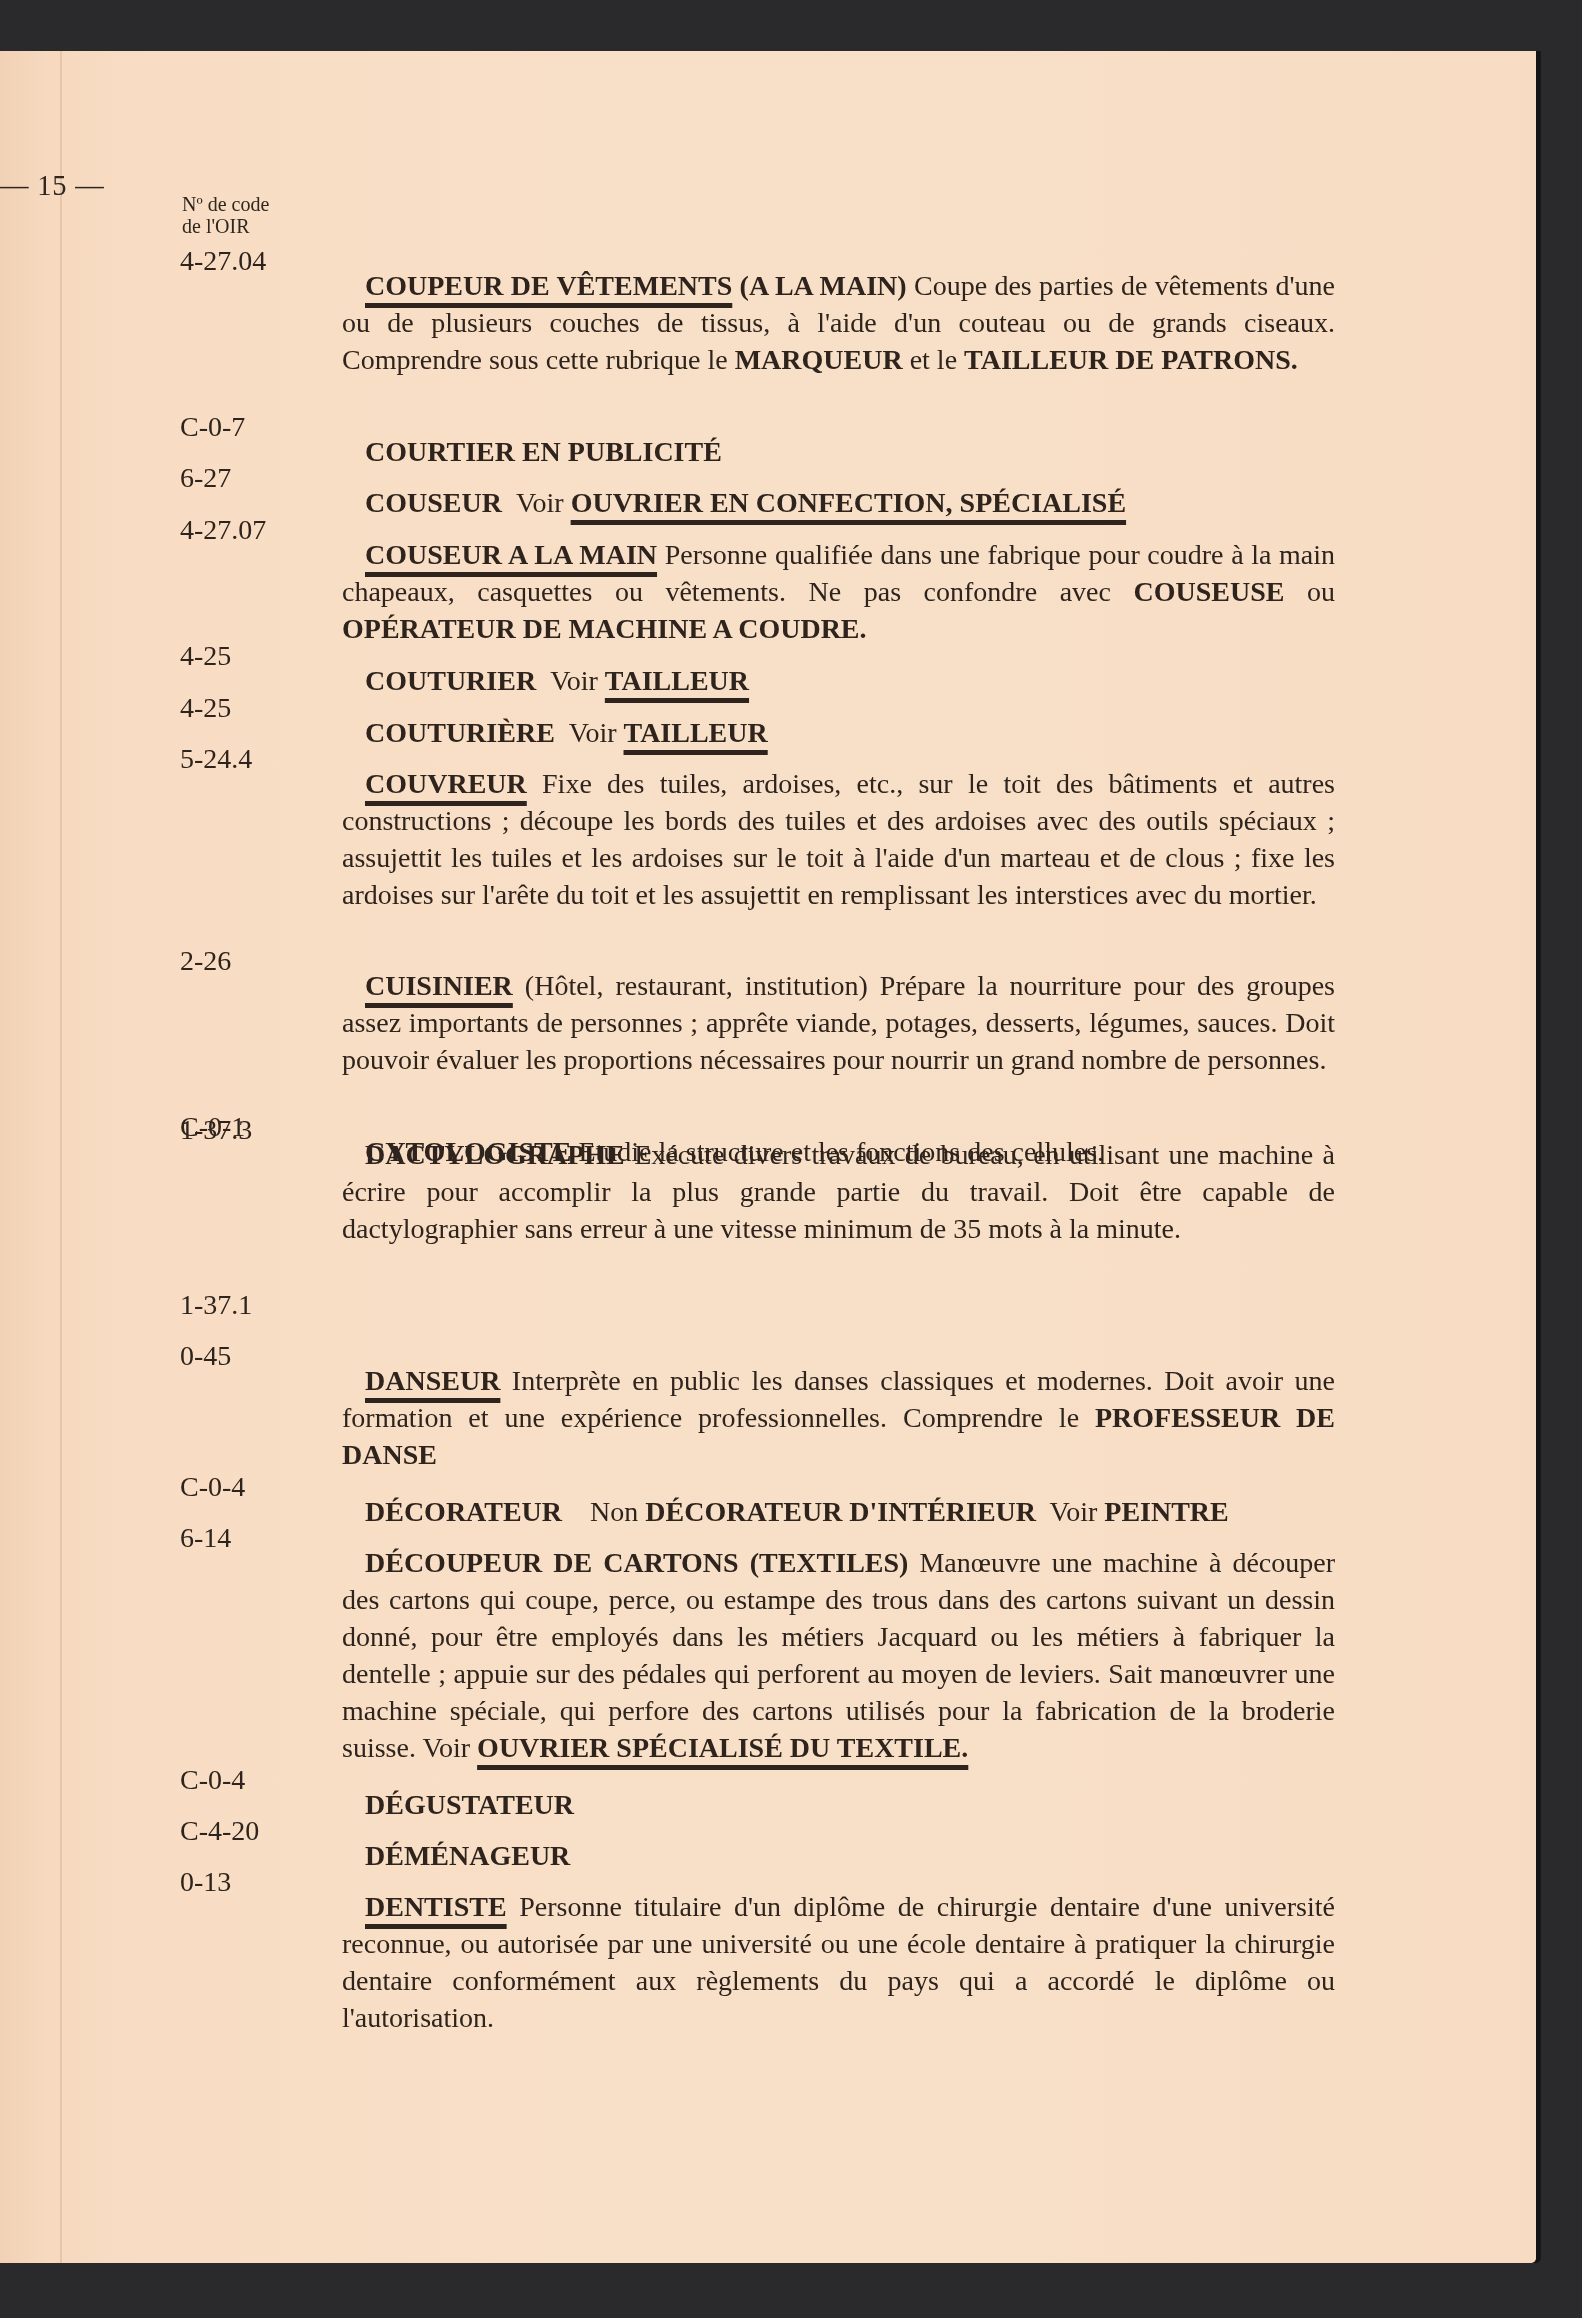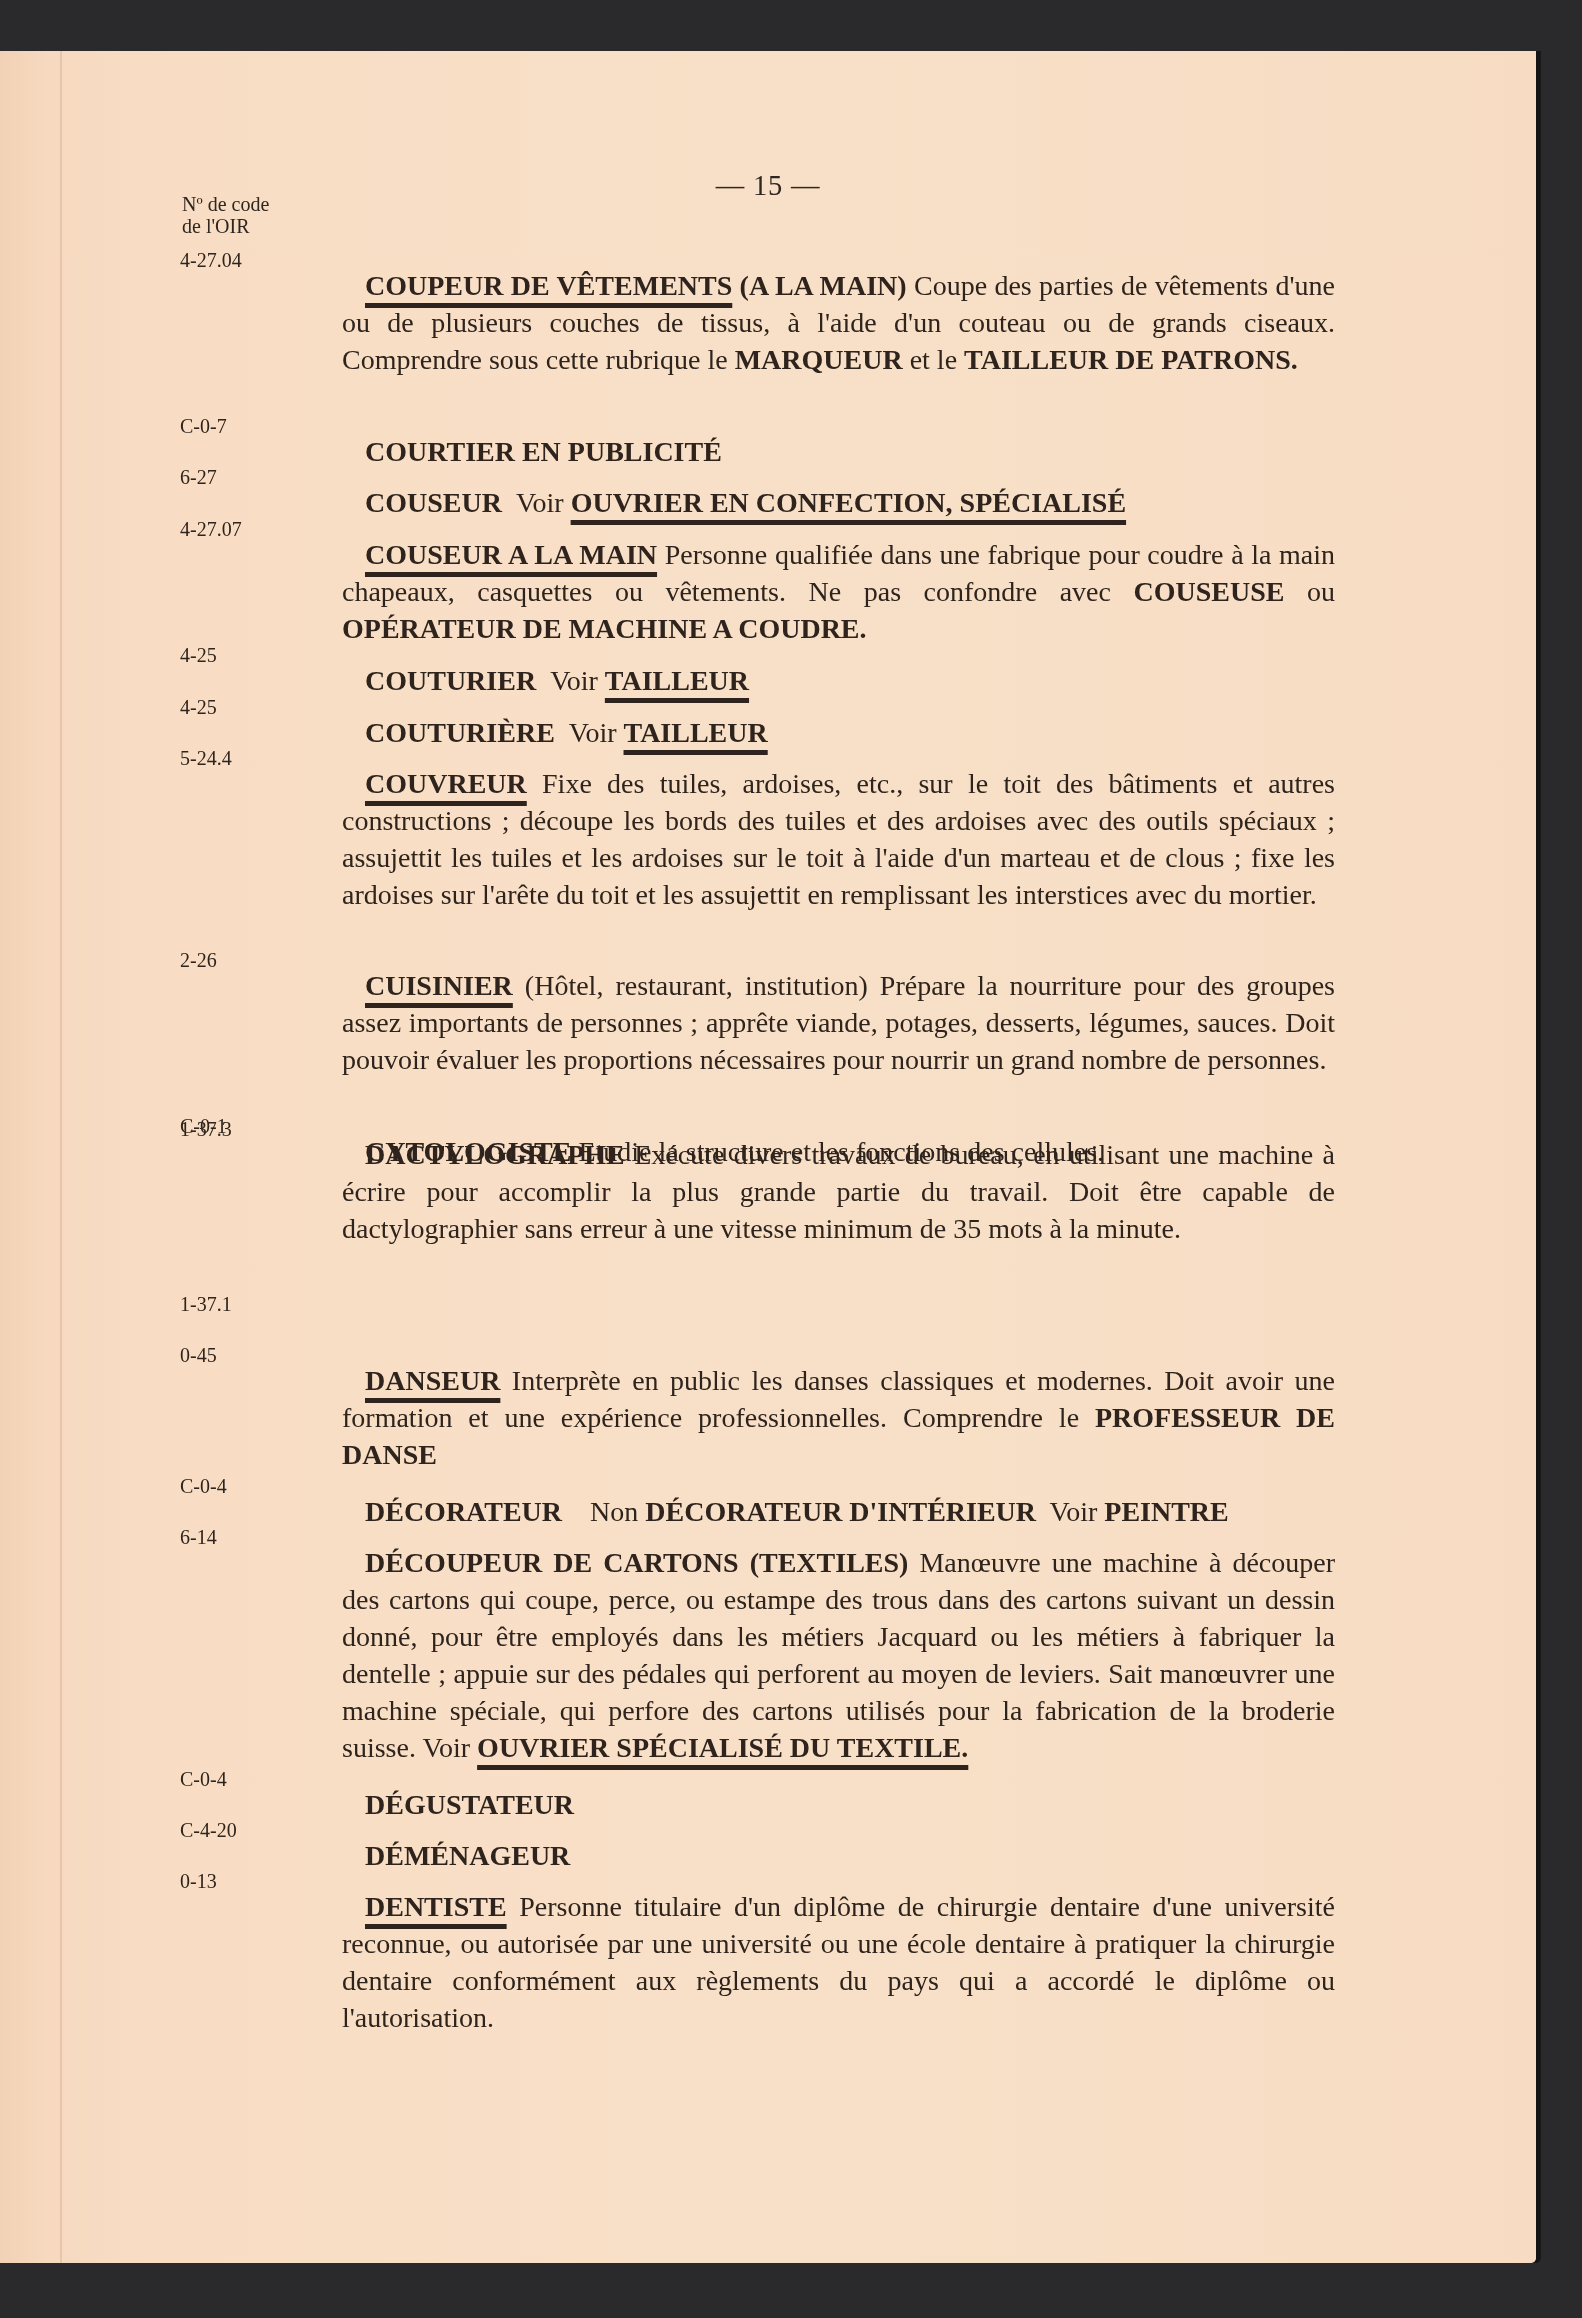--- a/index.html
+++ b/index.html
@@ -18,42 +18,42 @@
       background-image: linear-gradient(90deg, #f2d2b6 0px, #f6d9bf 47px, #f8ddc4 158px, #f8e0c8 791px, #f7dcc3 1536px);
       border-bottom-right-radius: 4.7px;
       box-shadow: 4.7px 0 0 #141414;
     }
     .fold {
       position: absolute; left: 60px; top: 0; width: 1.6px; height: 100%;
       background: rgba(200,160,130,0.35);
     }
     .folio {
       position: absolute; top: 119px; left: 0; width: 100%;
-      text-align: center;
+      text-align: left;
       font-size: 28.5px; color: #2f2620;
       letter-spacing: 0.8px;
     }
     .colhead {
       position: absolute; left: 182px; top: 142px;
       font-size: 20px; line-height: 22px; color: #2f2620;
     }
     .entries { position: absolute; left: 0; top: 0; width: 100%; }
     .entry {
       position: absolute;
       left: 180px;
       width: 1155px;
       font-size: 28px;
       line-height: 37px;
       color: #2e241d;
       text-align: justify;
     }
     .entry .code {
       position: absolute; left: 0; top: 0;
       width: 150px;
-      font-size: 20px;
+      font-size: 28px;
     }
     .entry .body {
       margin-left: 162px;
       text-indent: 23px;
       margin-top: 25px;
     }
     .entry .body .hw { font-weight: bold; }
     .entry .body .u {
       text-decoration: underline;
       text-decoration-thickness: 4.7px;

